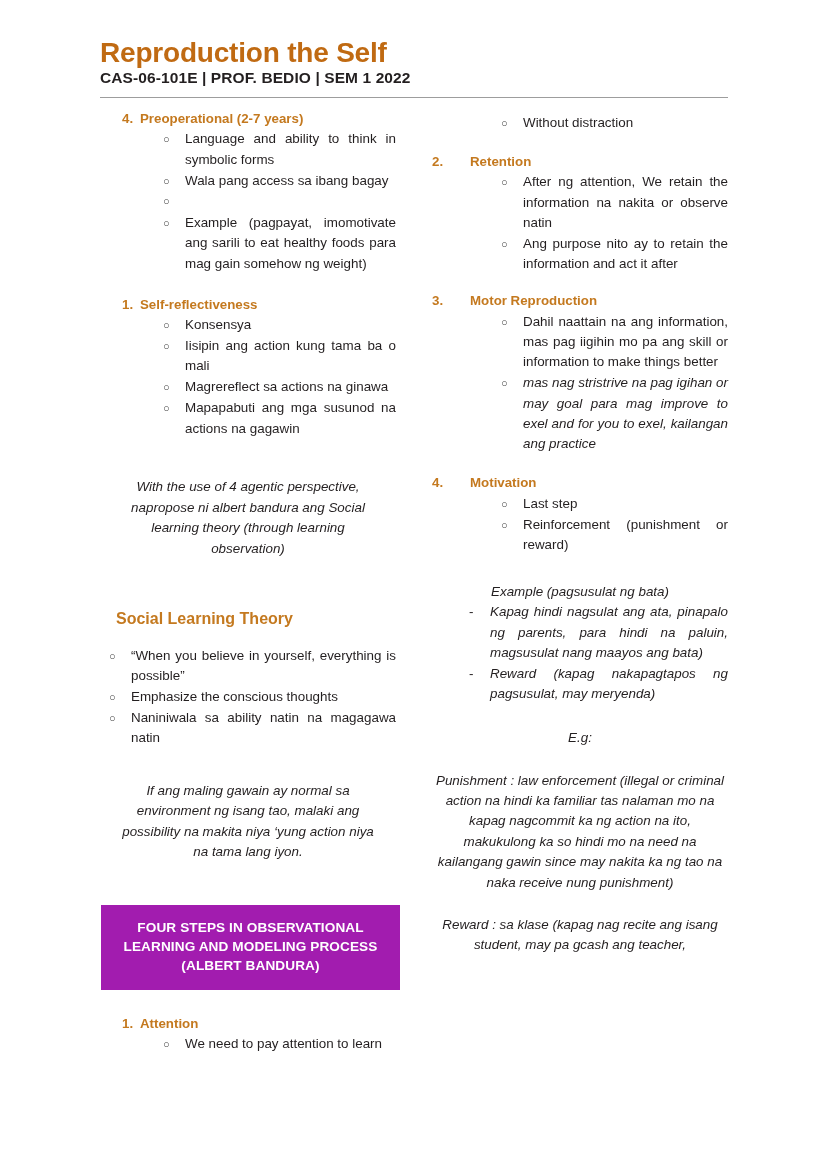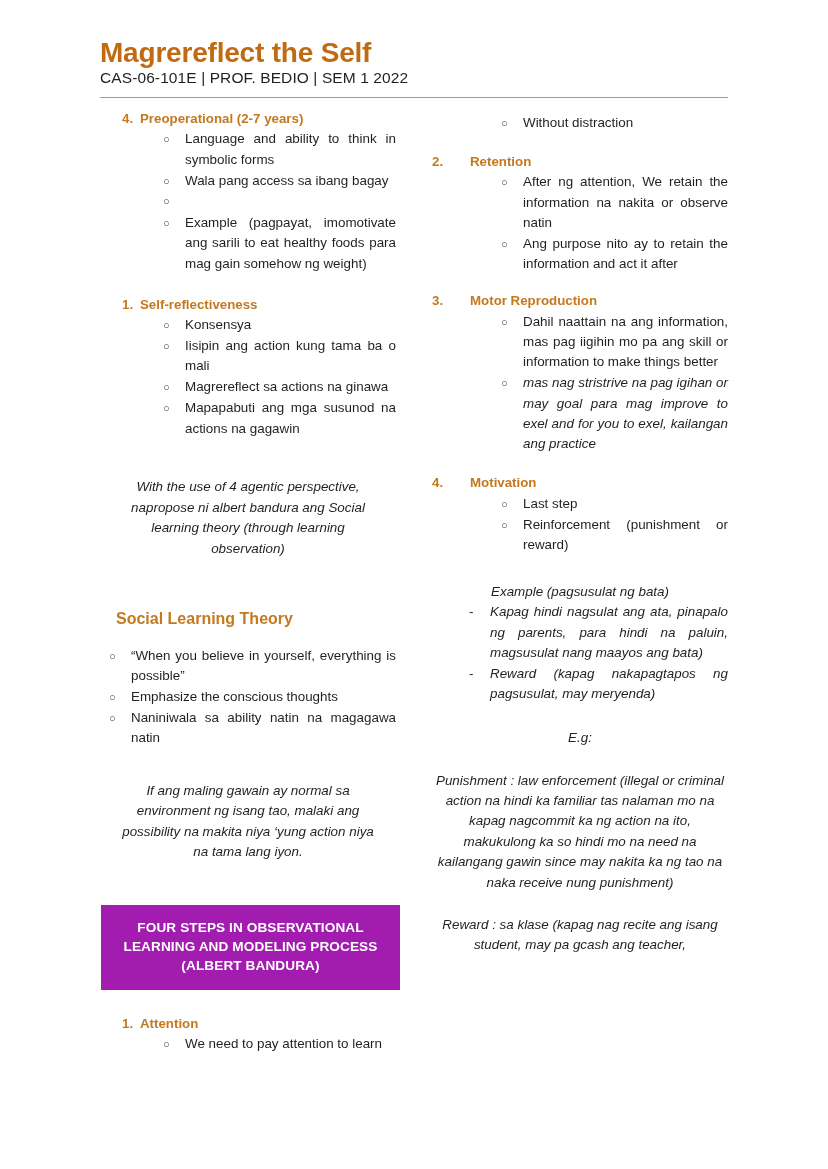--- a/index.html
+++ b/index.html
@@ -25,21 +25,21 @@
   .doc-title {
     font-size: 28px;
     font-weight: bold;
     color: #C06A12;
     letter-spacing: -0.2px;
     line-height: 1.06;
     margin: 0 0 1px 0;
   }
   .doc-subtitle {
     font-size: 15.5px;
-    font-weight: normal;
+    font-weight: bold;
     color: #231f20;
     letter-spacing: 0.1px;
     line-height: 1.1;
     margin: 0;
   }
   .rule {
     margin-top: 11px;
     border-top: 1.4px solid #9d9d9d;
     width: 628px;
   }
@@ -182,21 +182,21 @@
   .sp26 { height: 26px; }
   .sp30 { height: 30px; }
   .sp34 { height: 34px; }
 </style>
 </head>
 <body>
 
 <div class="page">
 
   <div>
-    <h1 class="doc-title">Magrereflect the Self</h1>
+    <h1 class="doc-title">Reproduction the Self</h1>
     <div class="doc-subtitle">CAS-06-101E | PROF. BEDIO | SEM 1 2022</div>
     <div class="rule"></div>
   </div>
 
   <div class="columns">
 
     <div class="col col-left">
 
       <div class="num-head">
         <span class="num">4.</span>

